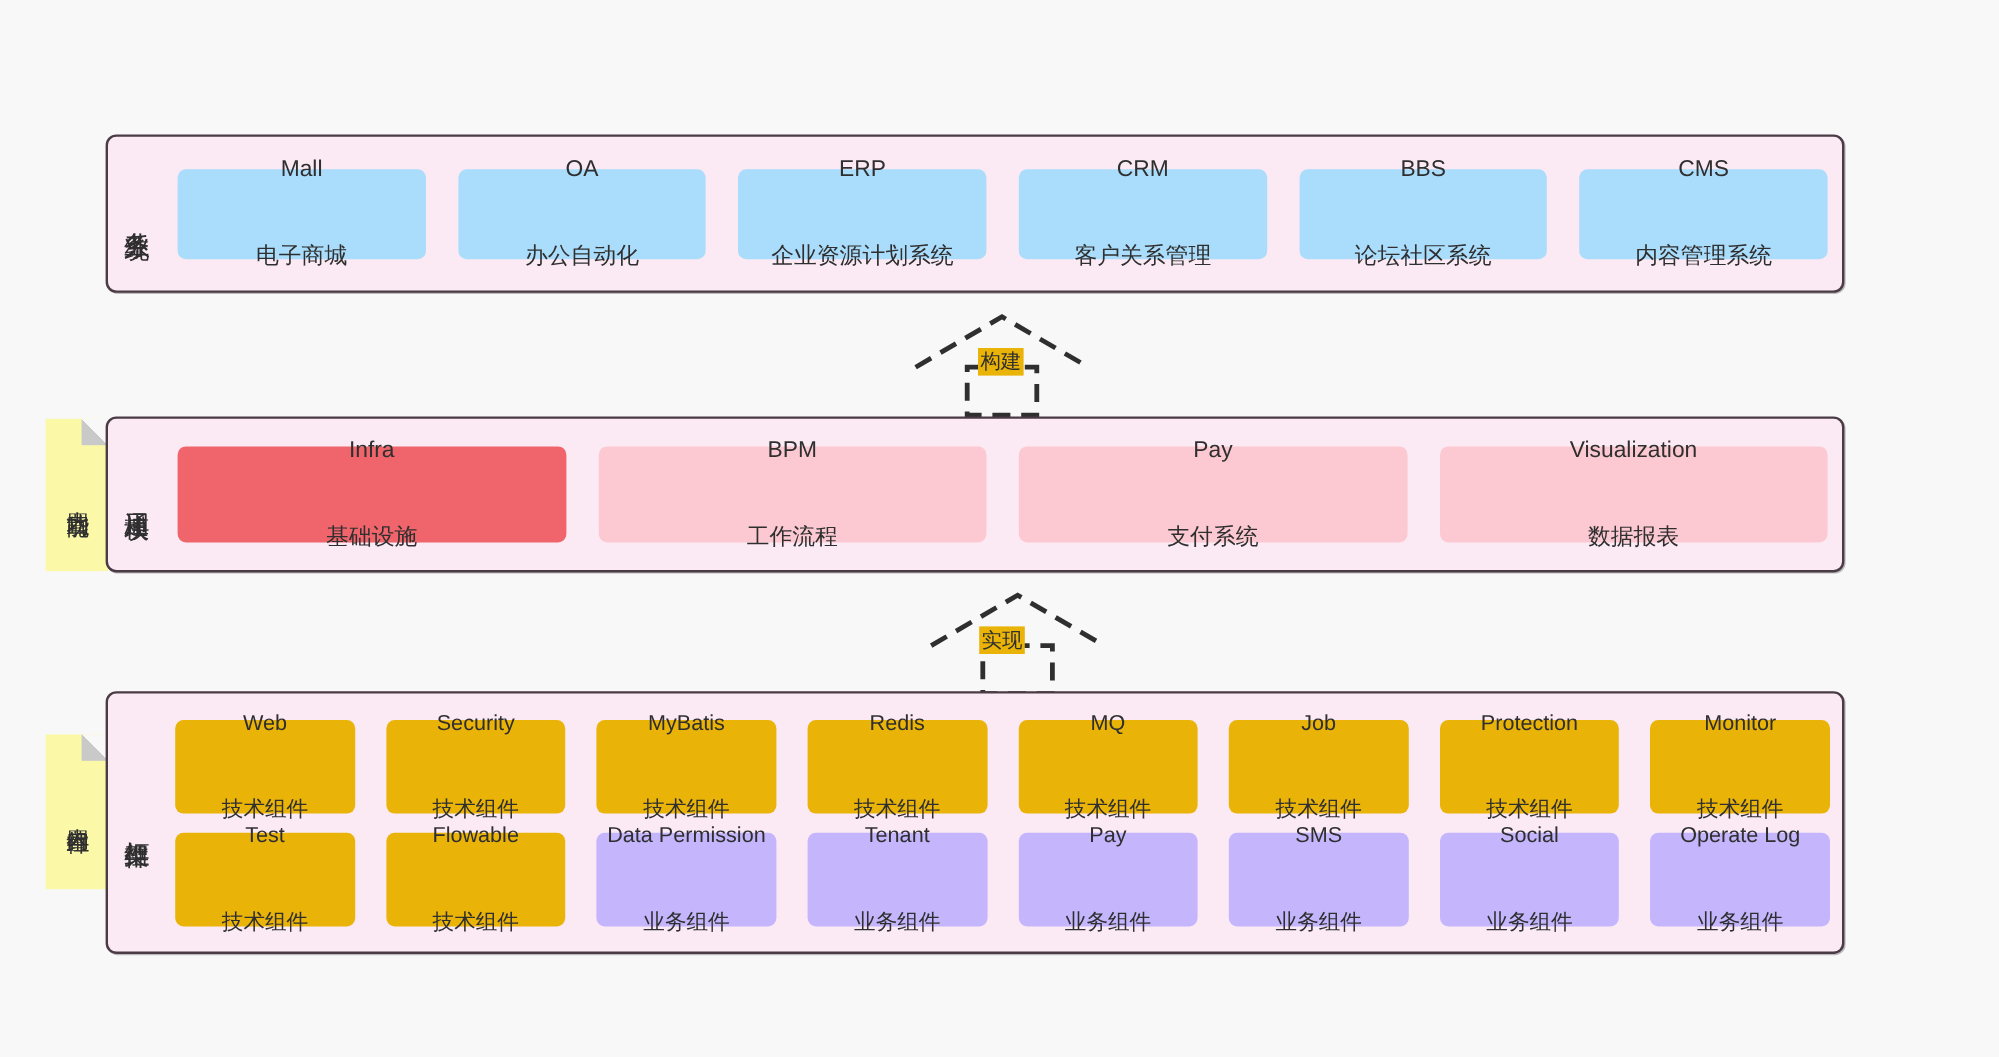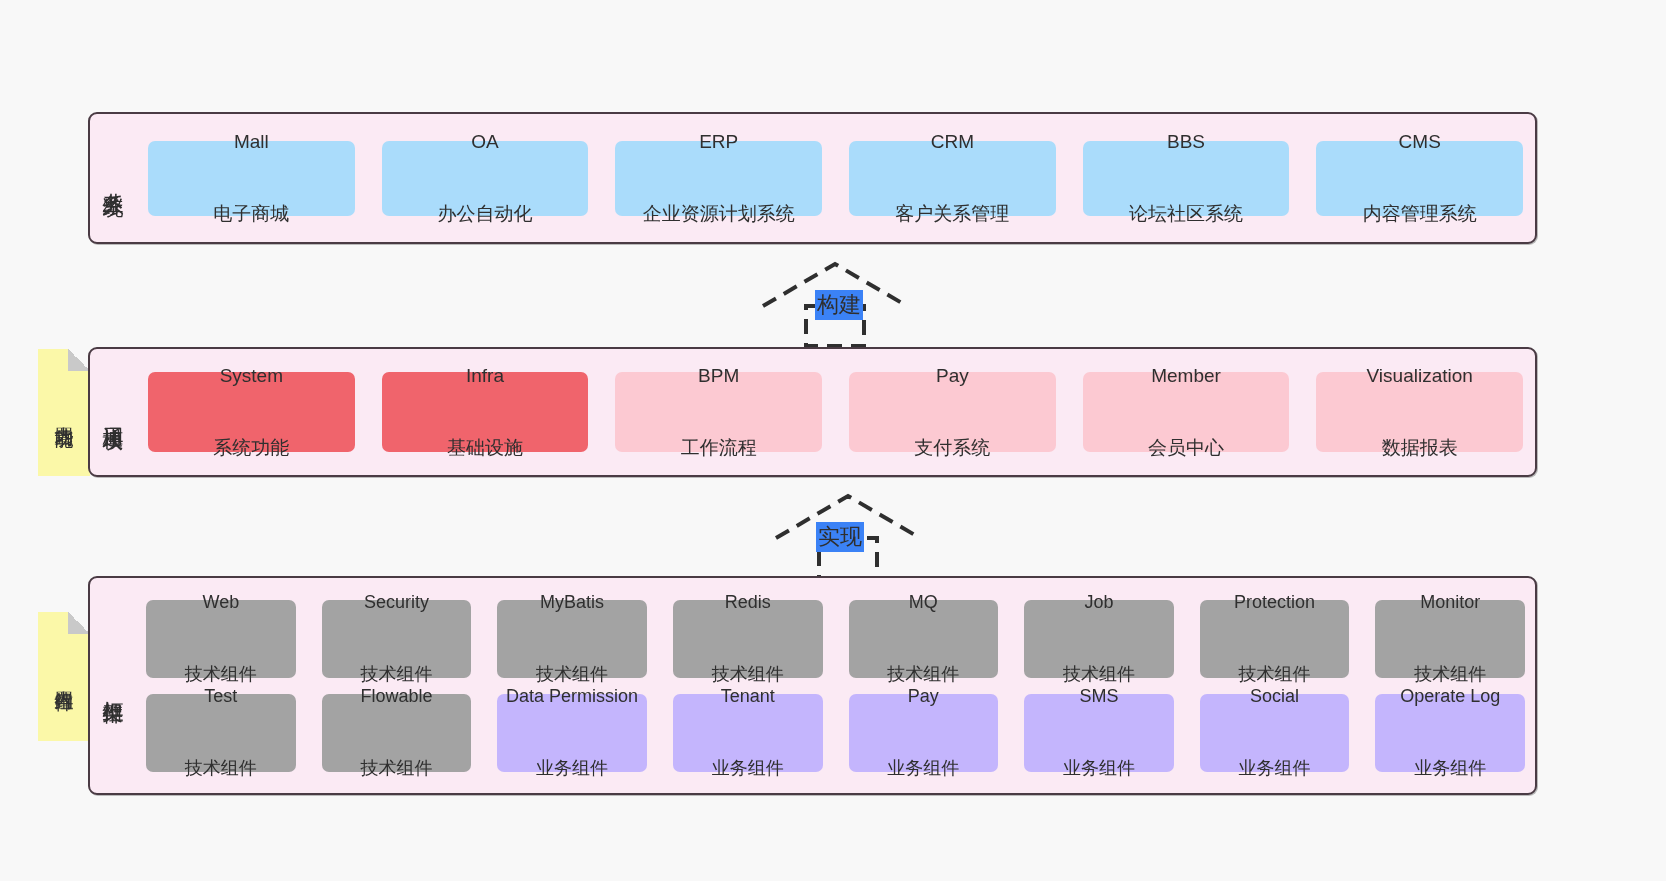--- a/index.html
+++ b/index.html
@@ -77,21 +77,21 @@
     box-sizing: border-box;
     user-select: none;
   }
   .card .en { white-space: normal; }
   .card .cn { white-space: nowrap; margin-top: 48px; }
 
   
   .c-blue        { background: #aadcfb; }
   .c-red         { background: #f0646c; }
   .c-pink        { background: #fcc9d2; }
-  .c-green       { background: #a3a3a3; }
+  .c-green       { background: #eab308; }
   .c-lightgreen  { background: #c4b5fd; }
 
   
   #layer-business {
     left: 88px; top: 112px; width: 1449px; height: 132px;
   }
   #layer-business .card-row { height: 75px; }
 
   #layer-common {
     left: 88px; top: 347px; width: 1449px; height: 130px;
@@ -134,23 +134,23 @@
   #note-framework { left: 38px; top: 612px; width: 52px; height: 129px; }
 
   
   .arrow {
     position: absolute;
     user-select: none;
   }
   .arrow svg { display: block; overflow: visible; }
   .arrow-label {
     position: absolute;
-    font-size: 22px;
+    font-size: 17px;
     color: #2f2f2f;
-    background: #3b82f6;
+    background: #eab308;
     padding: 0 2px;
     white-space: nowrap;
     user-select: none;
   }
   #arrow-build  { left: 755px; top: 258px; width: 160px; height: 90px; }
   #arrow-build .arrow-label  { left: 60px; top: 32px; }
   #arrow-impl   { left: 768px; top: 490px; width: 160px; height: 90px; }
   #arrow-impl  .arrow-label  { left: 48px; top: 32px; }
 </style>
 </head>
@@ -200,38 +200,30 @@
 
   <div class="note" id="note-common">
     <span>内置功能</span>
   </div>
 
   <div class="layer" id="layer-common">
     <div class="layer-title">通用模块</div>
     <div class="cards">
       <div class="card-row">
         <div class="card c-red">
-          <span class="en">System</span>
-          <span class="cn">系统功能</span>
-        </div>
-        <div class="card c-red">
           <span class="en">Infra</span>
           <span class="cn">基础设施</span>
         </div>
         <div class="card c-pink">
           <span class="en">BPM</span>
           <span class="cn">工作流程</span>
         </div>
         <div class="card c-pink">
           <span class="en">Pay</span>
           <span class="cn">支付系统</span>
-        </div>
-        <div class="card c-pink">
-          <span class="en">Member</span>
-          <span class="cn">会员中心</span>
         </div>
         <div class="card c-pink">
           <span class="en">Visualization</span>
           <span class="cn">数据报表</span>
         </div>
       </div>
     </div>
   </div>
 
   <div class="arrow" id="arrow-impl">

